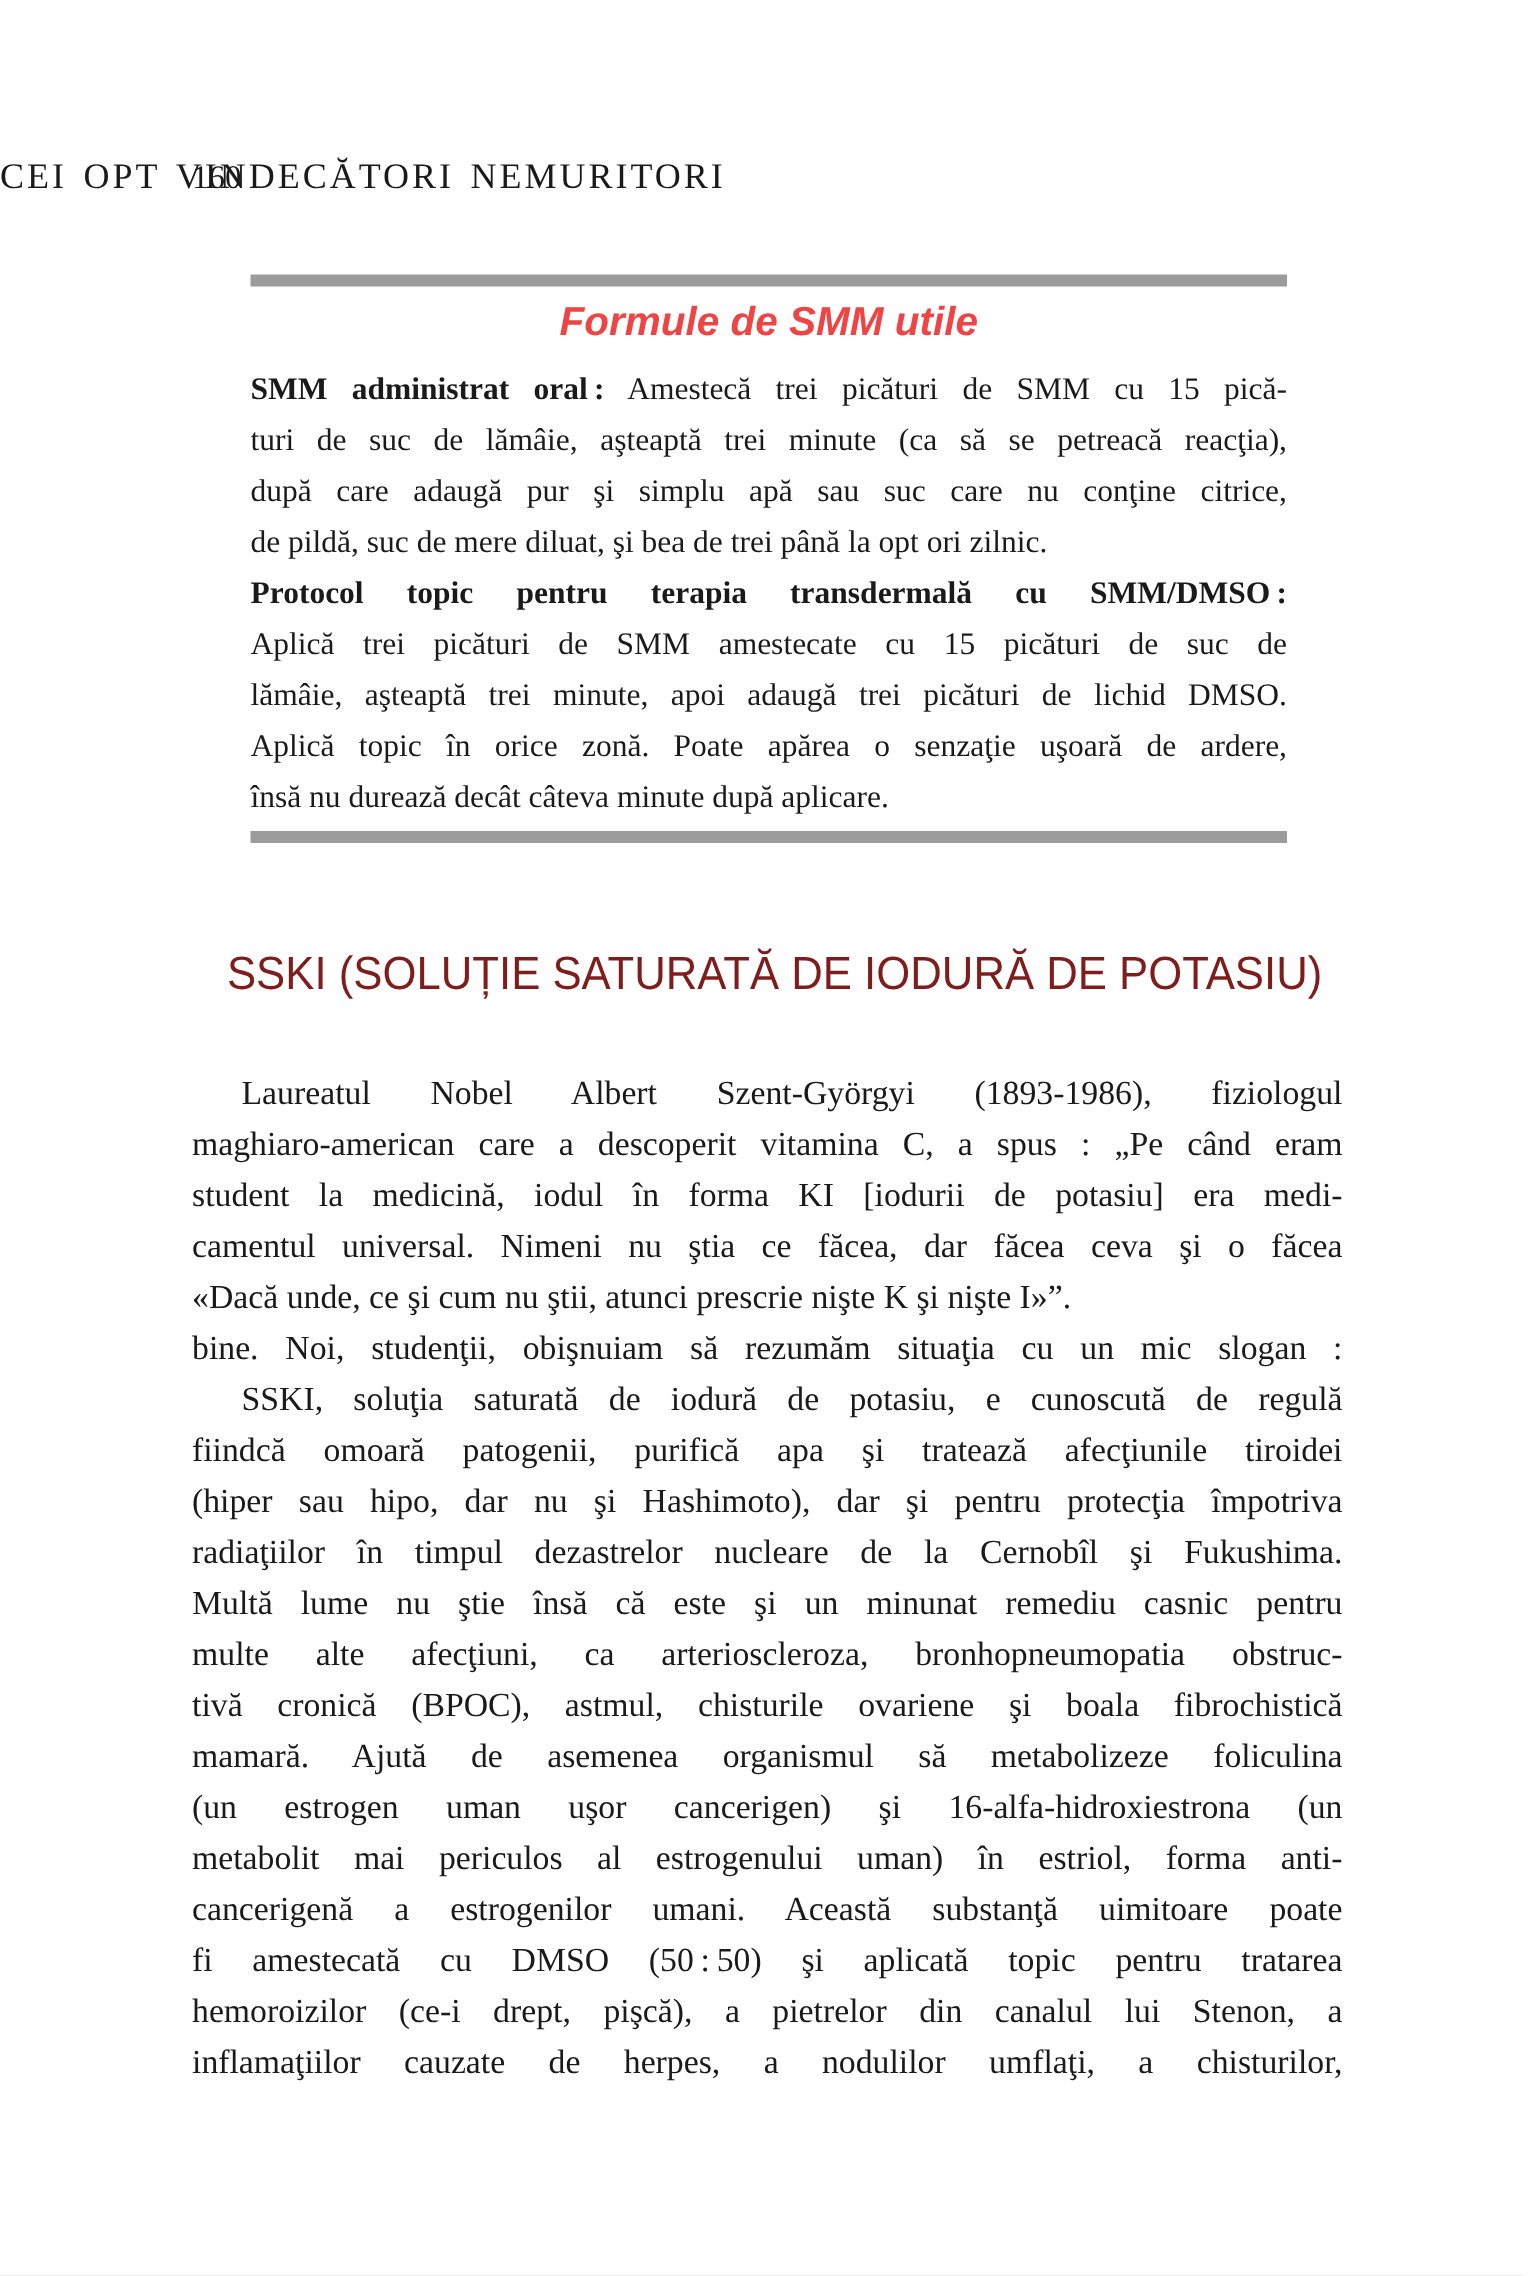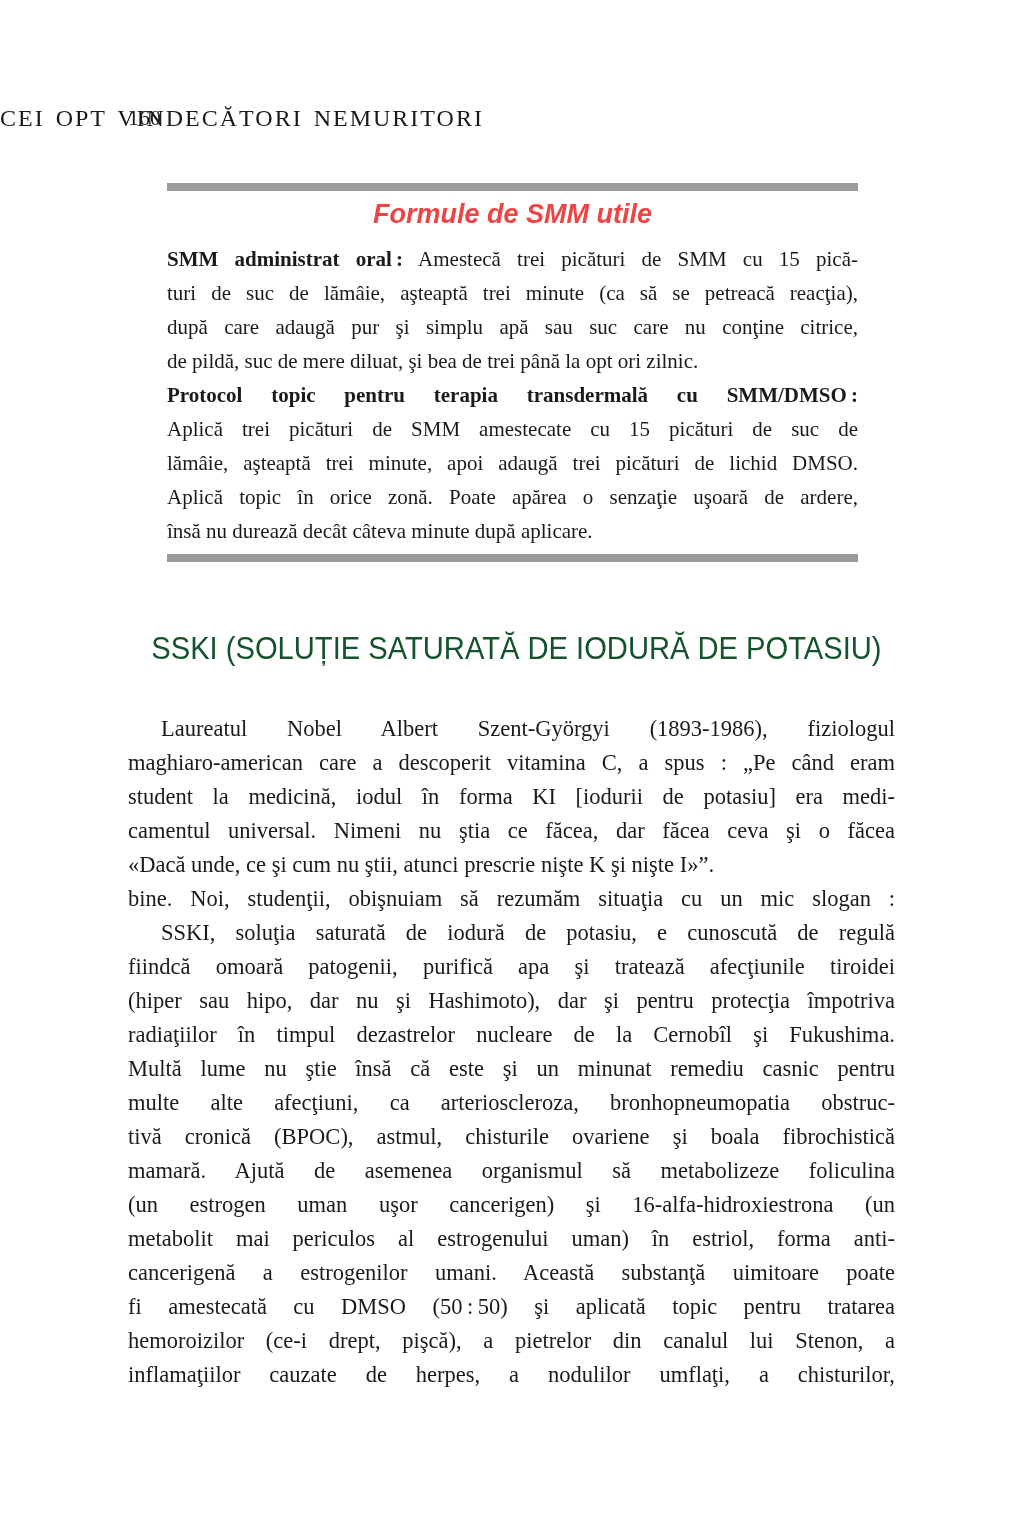--- a/index.html
+++ b/index.html
@@ -31,21 +31,21 @@
     font-size:27px;line-height:32px;
     text-align:center;color:#ef4444;
   }
   .box-text{margin-top:12px;font-size:21px;line-height:34px;}
   .box-text b{font-weight:bold;}
   
   .sski{position:absolute;left:128px;top:630px;width:767px;}
   .sski-heading{
     margin:0;font-family:"Liberation Sans", sans-serif;
     font-weight:500;font-size:31px;line-height:38px;
-    text-align:right;color:#14532d;white-space:nowrap;
+    text-align:right;color:#7f1d1d;white-space:nowrap;
   }
   .squeeze{display:inline-block;transform:scaleX(0.94);transform-origin:50% 50%;}
   .body-text{margin-top:44px;font-size:22.5px;line-height:34px;}
   
   .line{
     text-align:justify;
     text-align-last:justify;
     -moz-text-align-last:justify;
     white-space:nowrap;
   }

